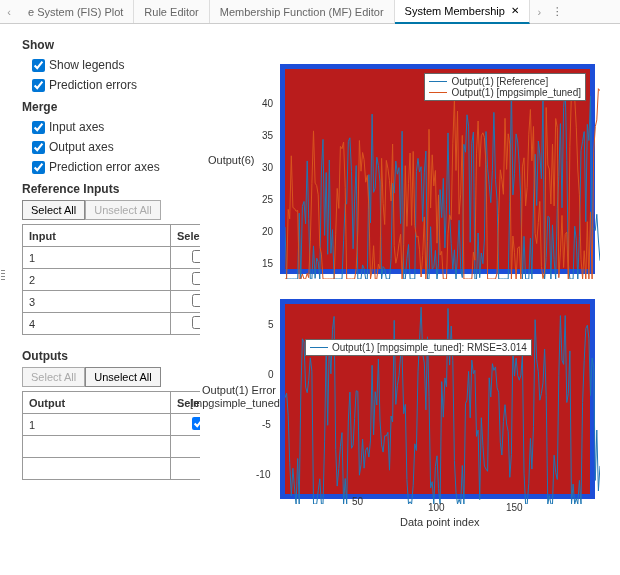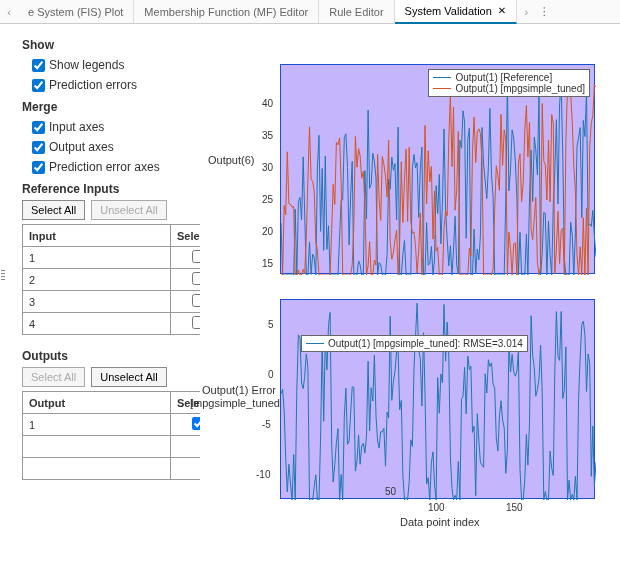--- a/index.html
+++ b/index.html
@@ -8,54 +8,54 @@
   .tab { padding: 11px 10px; height: 100%; display: flex; align-items: center; color: #666; border-right: 1px solid #ddd; white-space: nowrap; cursor: pointer; }
   .tab.active { background: #fff; color: #000; border-bottom: 2px solid #0076a8; }
   .tab .close { margin-left: 6px; font-size: 10px; }
   .nav-btn { width: 18px; display:flex; align-items:center; justify-content:center; color:#999; cursor:pointer; }
   .kebab { width:18px; display:flex; align-items:center; justify-content:center; color:#666; cursor:pointer; }
   .body { display:flex; height: calc(100% - 24px); }
   .sidepanel { width: 200px; padding: 8px 22px; overflow-y:auto; }
   .section-title { font-weight: bold; font-size: 12px; margin-top: 6px; margin-bottom: 4px; }
   .chk-row { display:flex; align-items:center; margin-left: 10px; margin-bottom: 2px; line-height: 18px; }
   .chk { width:13px; height:13px; margin-right:4px; accent-color:#0076d6; }
-  .btn-row { display:flex; gap:6px; margin:4px 0; }
+  .btn-row { display:flex; margin:4px 0; }
   .btn { padding:3px 8px; font-size:11px; border:1px solid #888; background:#f5f5f5; cursor:pointer; }
   .btn.disabled { color:#aaa; border-color:#aaa; cursor:default; }
   table.tbl { border-collapse: collapse; width: 204px; font-size:11px; }
   table.tbl th, table.tbl td { border:1px solid #999; padding:3px 6px; text-align:left; height:22px; }
   table.tbl th { background:#fff; font-weight:bold; }
   table.tbl td.sel { text-align:center; }
   .plots { flex:1; position:relative; padding: 10px 10px 10px 0; }
   .ylabel { position:absolute; font-size:11px; text-align:right; line-height:1.2; }
-  .plotbox { position:absolute; border:1px solid #1d4ed8; background:#c4b5fd; }
+  .plotbox { position:absolute; border:5px solid #1d4ed8; background:#b91c1c; }
   .legend { position:absolute; border:1px solid #666; background:#fff; font-size:10px; padding:2px 4px; }
   .legend-row { display:flex; align-items:center; gap:4px; white-space:nowrap; }
   .legend-line { display:inline-block; width:18px; height:0; border-top:1px solid; }
   .xlabel { position:absolute; font-size:11px; }
   .tick { position:absolute; font-size:10px; color:#333; }
   .handle { position:absolute; left:0; top:255px; width:5px; height:40px; display:flex; flex-direction:column; justify-content:center; gap:2px; padding-left:1px; cursor:ew-resize;}
   .handle .dot{ width:4px;height:1px;background:#888;}
 </style>
 </head>
 <body>
 
 <div class="tabbar">
   <div class="nav-btn">‹</div>
   <div class="tab">
       <span>e System (FIS) Plot</span>
     </div>
   <div class="tab">
+      <span>Rule Editor</span>
+    </div>
+  <div class="tab">
       <span>Membership Function (MF) Editor</span>
     </div>
-  <div class="tab">
-      <span>Rule Editor</span>
-    </div>
   <div class="tab active">
-    <span>System Validation</span>
+    <span>System Membership</span>
     <span class="close">✕</span>
   </div>
   <div class="nav-btn">›</div>
   <div class="kebab">⋮</div>
 </div>
 
 <div class="body">
   <div class="handle">
     <div class="dot"></div>
       <div class="dot"></div>
@@ -185,18 +185,18 @@
             <span>Output(1) [mpgsimple_tuned]: RMSE=3.014</span>
           </div>
       </div>
     </div>
 
     <div class="tick" style="left:56px; top:445px;">-10</div>
     <div class="tick" style="left:62px; top:395px;">-5</div>
     <div class="tick" style="left:68px; top:345px;">0</div>
     <div class="tick" style="left:68px; top:295px;">5</div>
 
-    <div class="tick" style="left:152px; top:462px;margin-left:33px;">50</div>
+    <div class="tick" style="left:152px; top:472px;">50</div>
     <div class="tick" style="left:228px; top:478px;">100</div>
     <div class="tick" style="left:306px; top:478px;">150</div>
     <div class="xlabel" style="left:200px; top:492px;">Data point index</div>
   </div>
 </div>
 
 </body></html>

